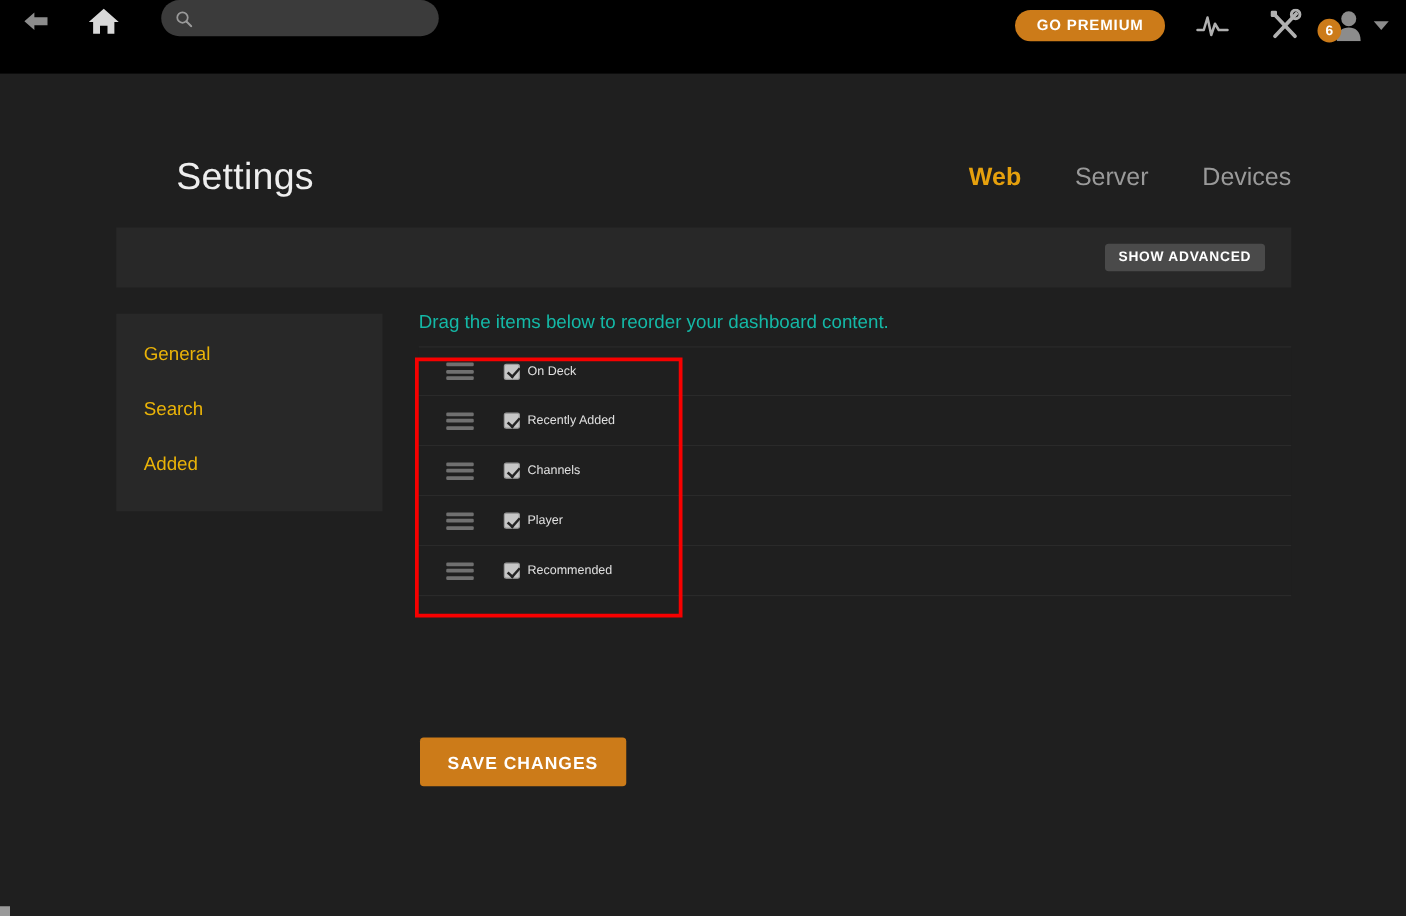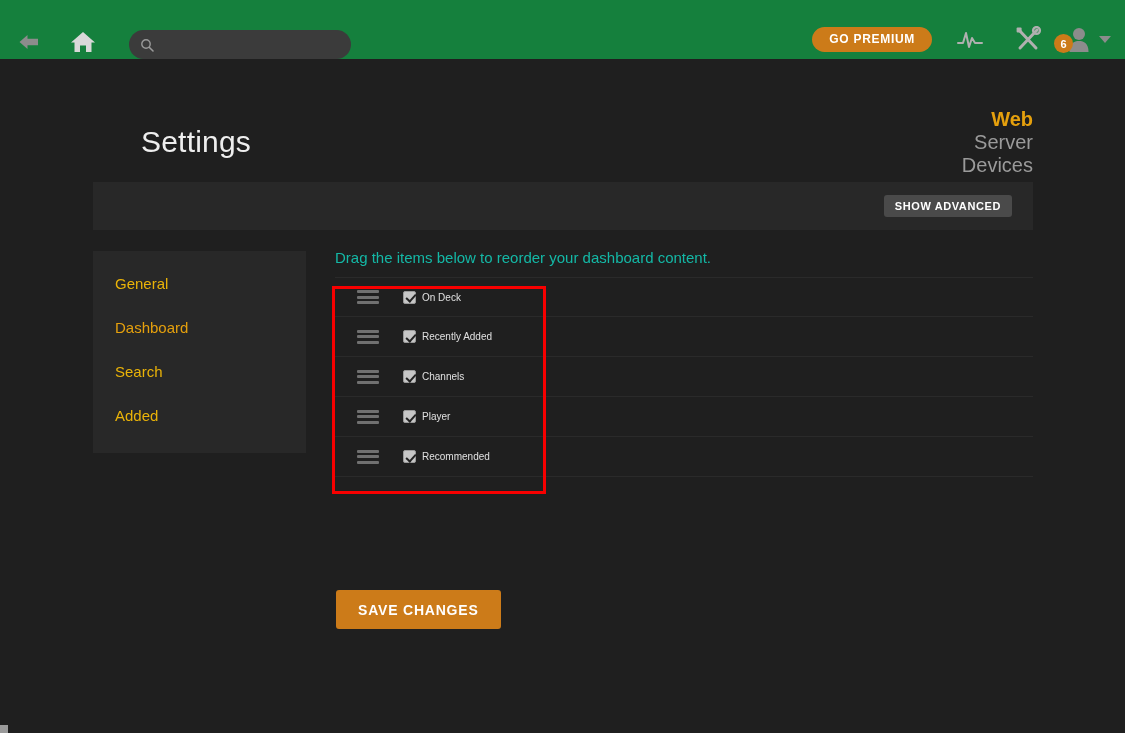--- a/index.html
+++ b/index.html
@@ -17,23 +17,23 @@
     color: #cccccc;
     position: relative;
   }
 
   
   .topbar {
     position: absolute;
     left: 0; top: 0;
     width: 1125px;
     height: 59px;
-    background: #15803d;
-    display: flex;
-    align-items: flex-end;
+    background: #000000;
+    display: flex;
+    align-items: flex-start;
   }
 
   .nav-back {
     width: 34px; height: 34px;
     margin-left: 12px;
     display: flex; align-items: center; justify-content: center;
     cursor: pointer;
   }
   .nav-home {
     width: 34px; height: 34px;
@@ -155,22 +155,21 @@
     font-size: 30px;
     font-weight: normal;
     color: #eeeeee;
     letter-spacing: 0.2px;
     margin-left: 48px;
   }
 
   .tabs {
     margin-left: auto;
     display: flex;
-    align-items: flex-end;
-    flex-direction: column;
+    align-items: flex-start;
   }
   .tab {
     font-size: 20px;
     color: #9a9a9a;
     margin-left: 43px;
     cursor: pointer;
     white-space: nowrap;
   }
   .tab.active {
     color: #e5a00d;
@@ -418,21 +417,20 @@
   </div>
 
   <div class="toolbar">
     <button class="show-advanced">SHOW ADVANCED</button>
   </div>
 
   <div class="content">
 
     <div class="sidebar">
       <div class="side-item">General</div>
-      <div class="side-item active">Dashboard</div>
       <div class="side-item">Search</div>
       <div class="side-item">Added</div>
     </div>
 
     <div class="panel">
 
       <div class="panel-desc">Drag the items below to reorder your dashboard content.</div>
 
       <div class="reorder-list">
 

